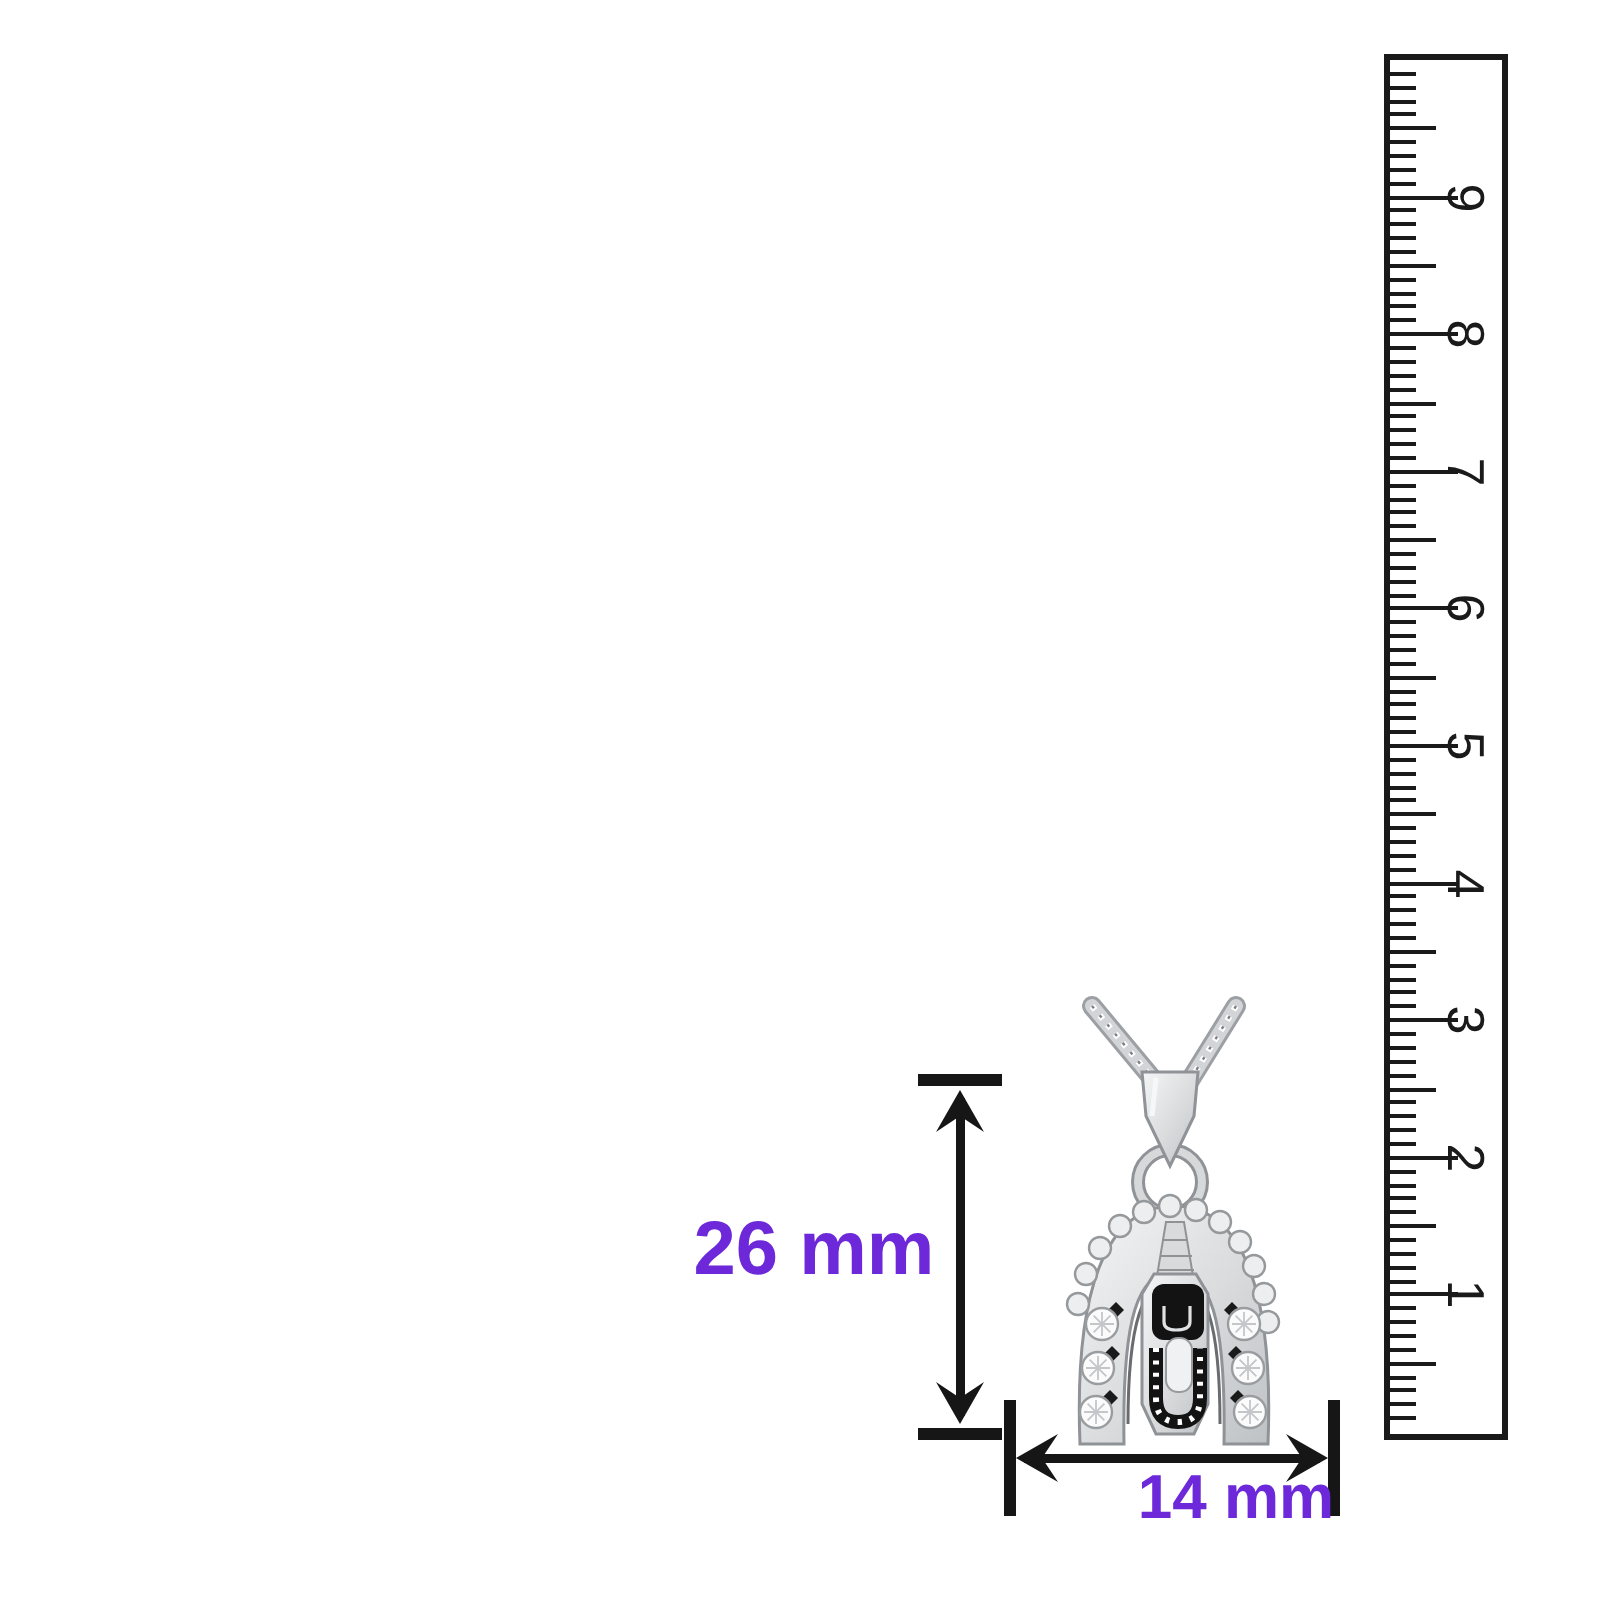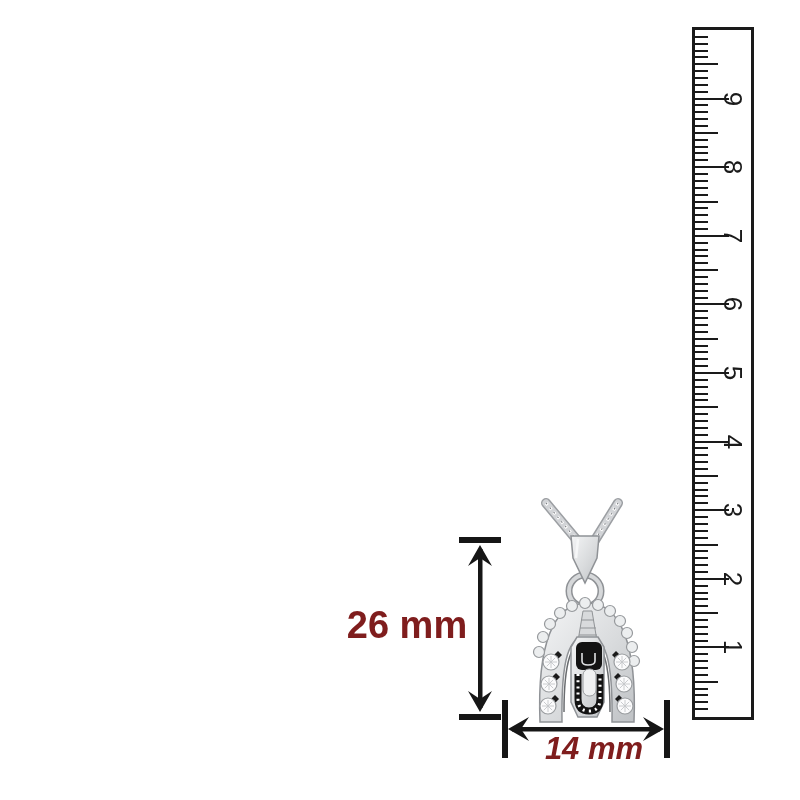--- a/index.html
+++ b/index.html
@@ -27,27 +27,27 @@
   .tick.cm{width:34px;}
   .ruler-num{
     position:absolute;left:23px;width:30px;height:30px;
     line-height:30px;text-align:center;
     font-size:26px;color:#1a1a1a;
     transform:rotate(90deg);
   }
   
   .dim-label{
     position:absolute;
-    color:#7f1d1d;
+    color:#6d28d9;
     font-weight:bold;
     text-align:center;
     white-space:nowrap;
   }
   #height-label{left:344px;top:604px;width:126px;font-size:38px;}
-  #width-label{left:536px;top:731px;width:116px;font-size:31px;font-style:italic;}
+  #width-label{left:560px;top:731px;width:116px;font-size:31px;}
   
   #diagram-svg{position:absolute;left:0;top:0;}
 </style>
 </head>
 <body>
 
 <div id="canvas">
 
   <svg id="diagram-svg" width="800" height="800" viewBox="0 0 800 800">
     <defs>

